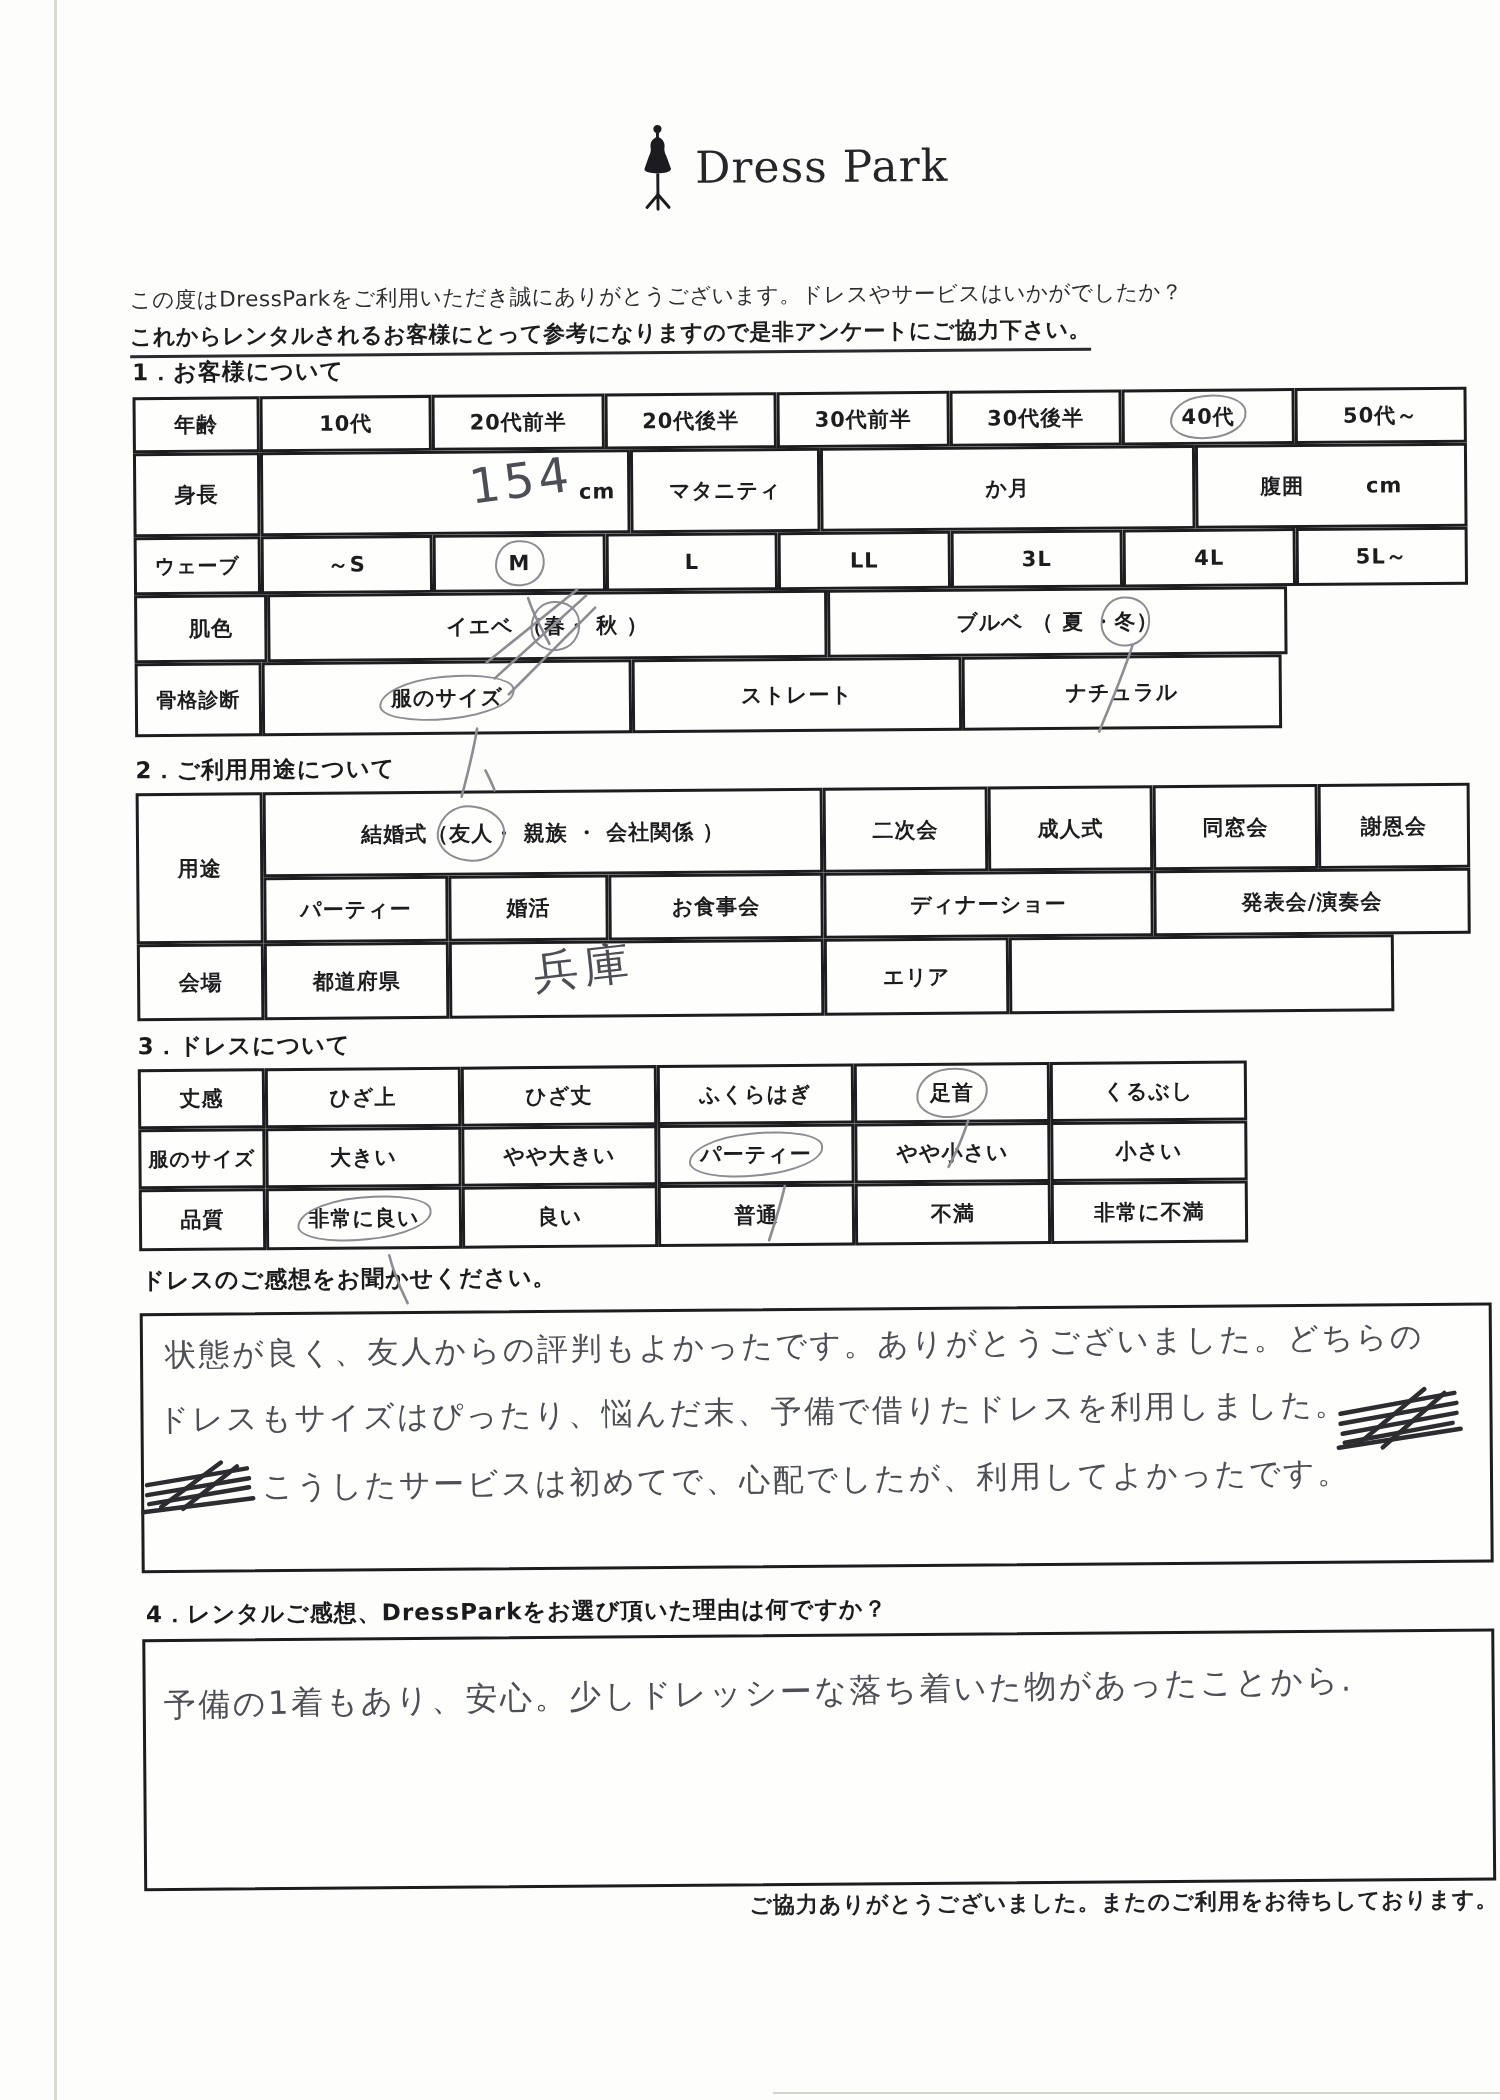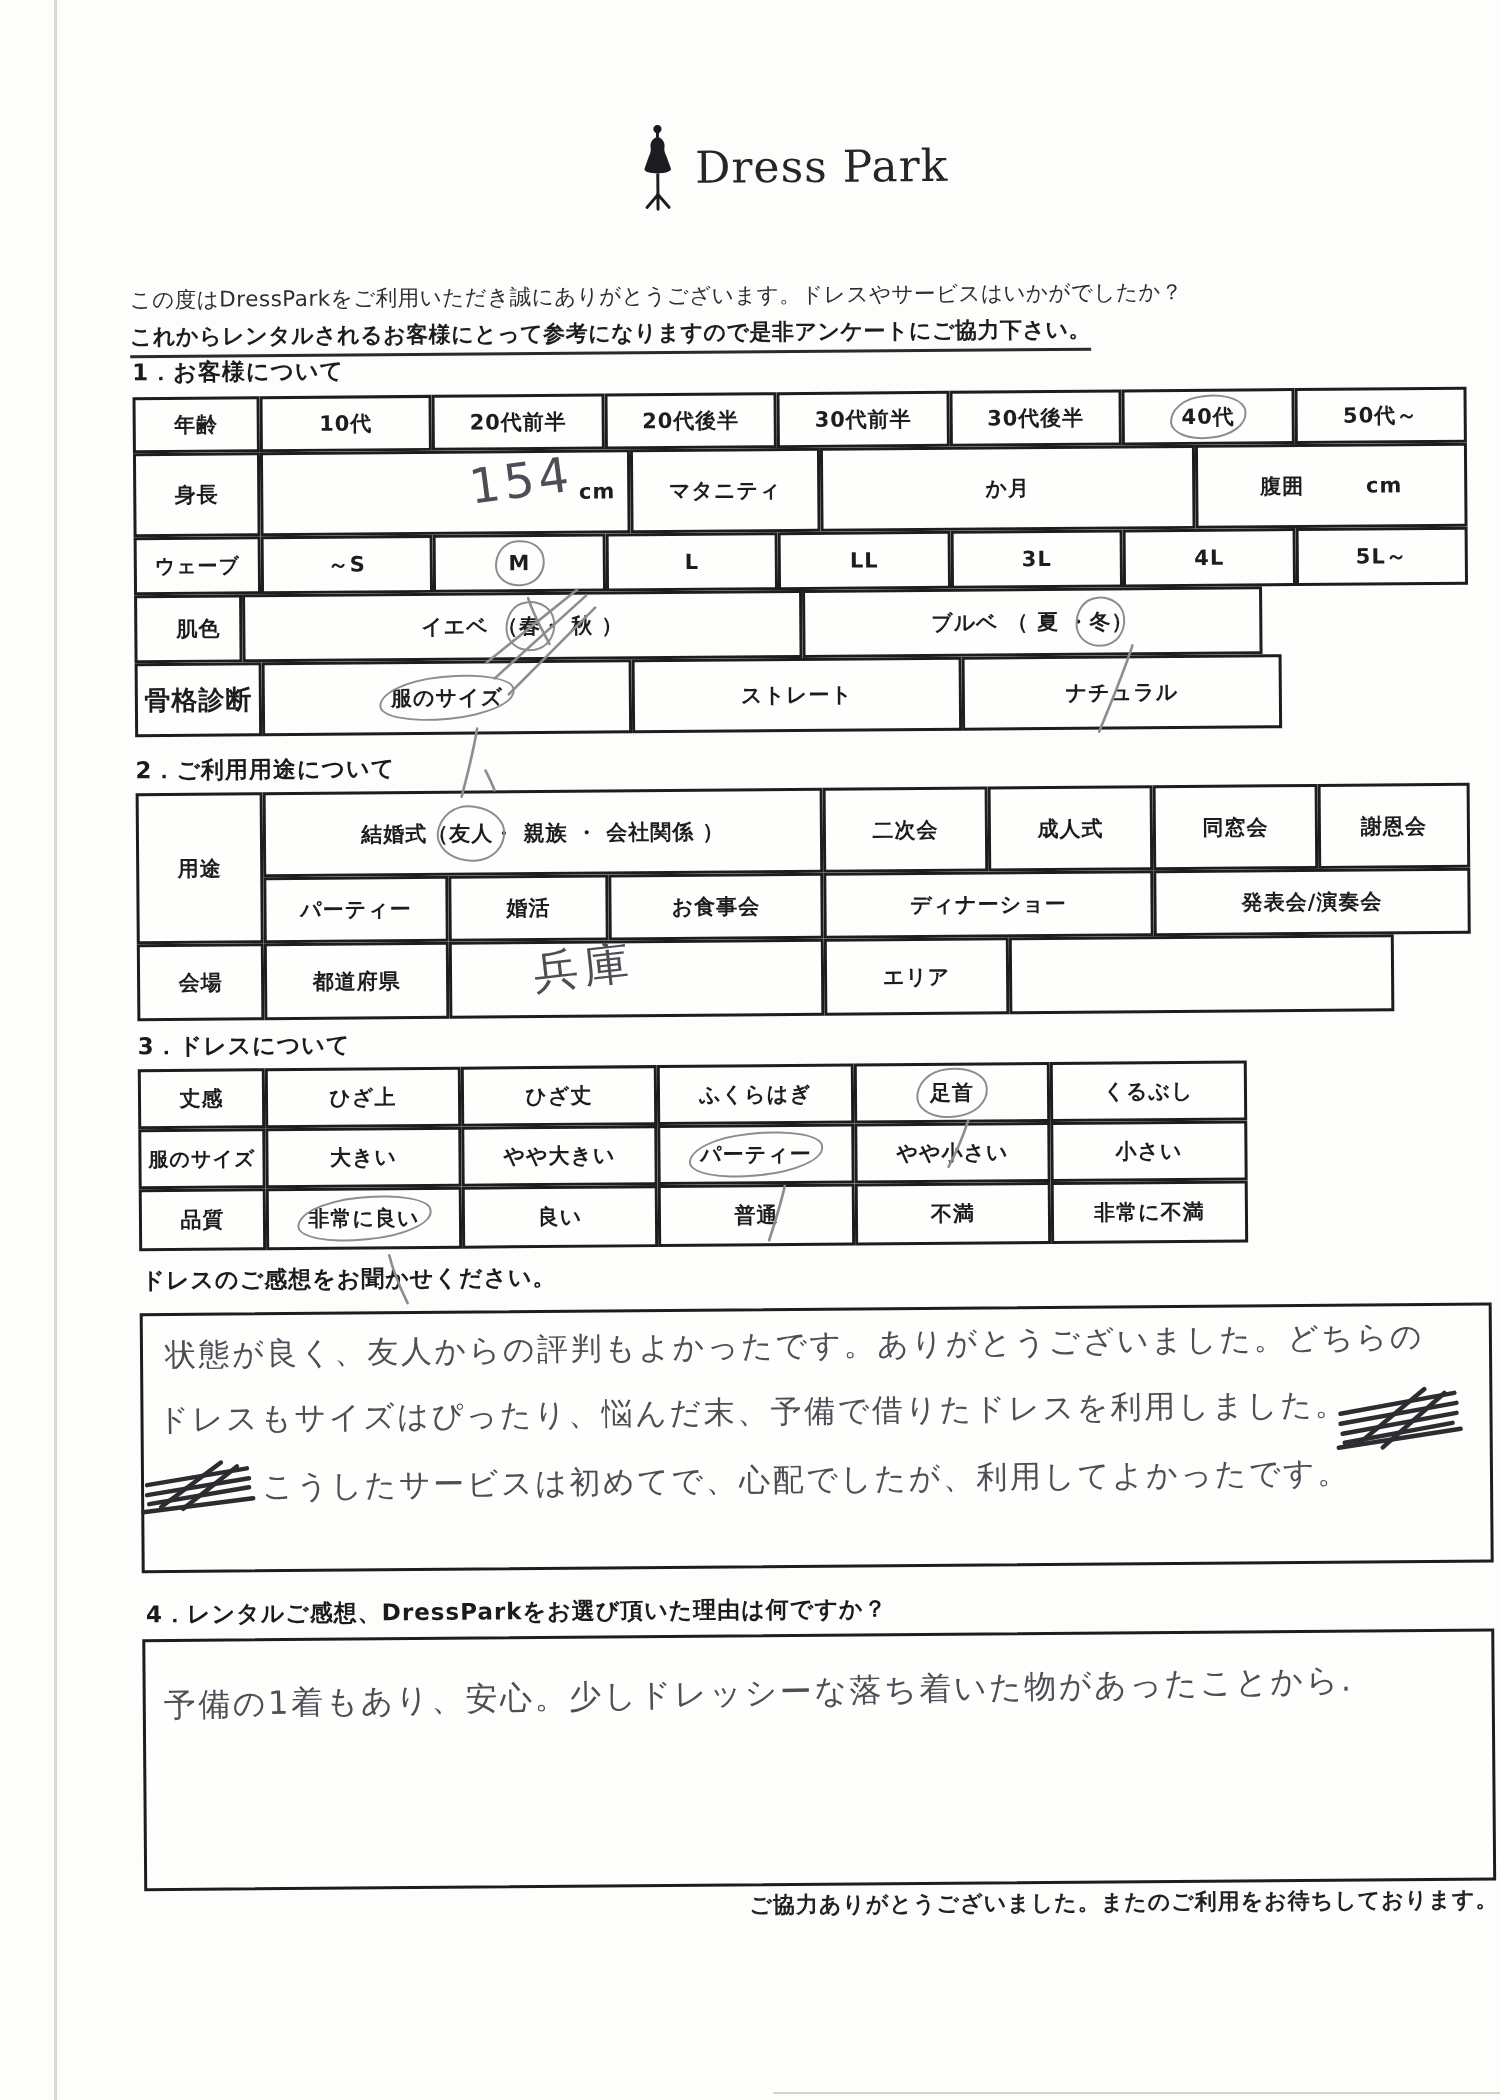--- a/index.html
+++ b/index.html
@@ -114,35 +114,35 @@
         <div class="tcell" style="width:173px;height:58px;">
           <span class="pen-circle pc-char">M</span>
         </div>
         <div class="tcell" style="width:172px;height:58px;">L</div>
         <div class="tcell" style="width:173px;height:58px;">LL</div>
         <div class="tcell" style="width:172px;height:58px;">3L</div>
         <div class="tcell" style="width:173px;height:58px;">4L</div>
         <div class="tcell" style="width:172px;height:58px;">5L～</div>
       </div>
       <div class="trow" style="height:68px;">
-        <div class="tcell" style="width:108px;height:68px;padding-left:20px;">肌色</div>
+        <div class="tcell" style="width:133px;height:68px;padding-left:20px;">肌色</div>
         <div class="tcell" style="width:560px;height:68px;">
           <span>イエベ （ </span>
             <span class="pen-circle pc-char">春</span>
             <span> ・ 秋 ）</span>
         </div>
         <div class="tcell" style="width:460px;height:68px;">
           <span>ブルベ （ 夏 ・ </span>
             <span class="pen-circle pc-char">冬</span>
             <span> ）</span>
         </div>
         <div class="filler" style="width:187px;"></div>
       </div>
       <div class="trow" style="height:74px;">
-        <div class="tcell" style="width:127px;height:74px;font-size:26px;">骨格診断</div>
+        <div class="tcell" style="width:127px;height:74px;font-size:20px;">骨格診断</div>
         <div class="tcell" style="width:370px;height:74px;">
           <span class="pen-circle pc-wide">服のサイズ</span>
         </div>
         <div class="tcell" style="width:330px;height:74px;">ストレート</div>
         <div class="tcell" style="width:320px;height:74px;">ナチュラル</div>
         <div class="filler" style="width:187px;"></div>
       </div>
     </div>
     <div class="hand hand-height">154</div>
 

